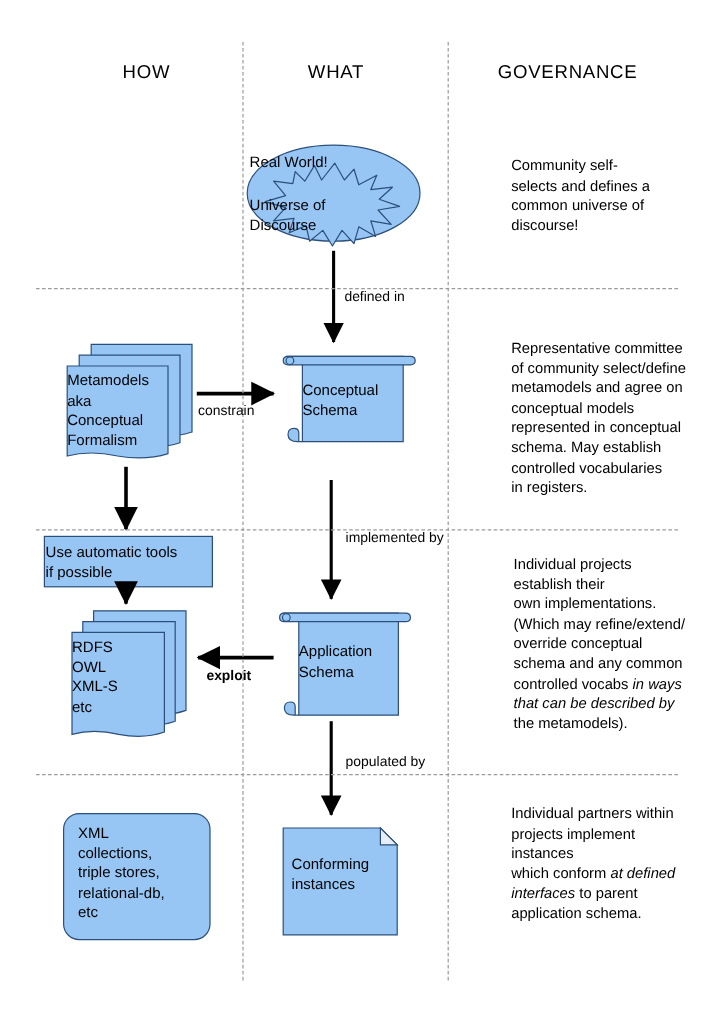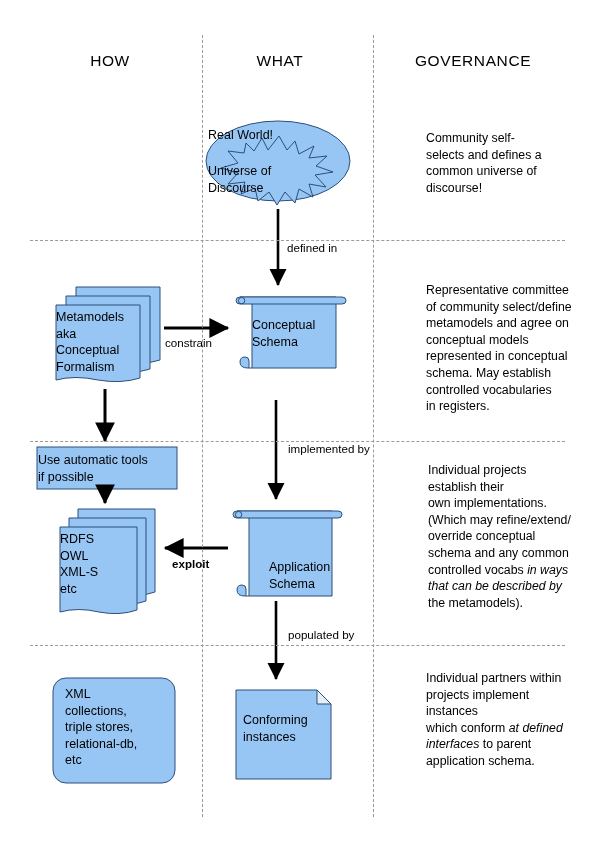--- a/index.html
+++ b/index.html
@@ -171,21 +171,21 @@
     </g>
   </svg>
 
   <div class="vdash" style="left:202px; top:35px; height:782px;"></div>
   <div class="vdash" style="left:373px; top:35px; height:782px;"></div>
 
   <div class="hdash" style="left:30px; top:240px; width:535px;"></div>
   <div class="hdash" style="left:30px; top:441px; width:535px;"></div>
   <div class="hdash" style="left:30px; top:645px; width:535px;"></div>
 
-  <div class="col-head" style="left:50px; top:52px; width:120px;">HOW</div>
+  <div class="col-head" style="left:62px; top:52px; width:120px;">HOW</div>
   <div class="col-head" style="left:225px; top:52px; width:110px;">WHAT</div>
   <div class="col-head" style="left:393px; top:52px; width:160px;">GOVERNANCE</div>
 
   <div class="shape-text" style="left:208px; top:127px; width:140px;">Real World!</div>
   <div class="shape-text" style="left:208px; top:163px; width:140px;">Universe of
 Discourse</div>
 
   <div class="shape-text" style="left:56px; top:309px; width:84px;">Metamodels
 aka
 Conceptual
@@ -195,21 +195,21 @@
 Schema</div>
 
   <div class="shape-text" style="left:38px; top:452px; width:138px;">Use automatic tools
 if possible</div>
 
   <div class="shape-text" style="left:60px; top:531px; width:77px;">RDFS
 OWL
 XML-S
 etc</div>
 
-  <div class="shape-text" style="left:249px; top:559px; width:73px;margin-left:20px;">Application
+  <div class="shape-text" style="left:249px; top:535px; width:73px;">Application
 Schema</div>
 
   <div class="shape-text left" style="left:65px; top:686px; width:110px;">XML
 collections,
 triple stores,
 relational-db,
 etc</div>
 
   <div class="shape-text left" style="left:243px; top:712px; width:88px;">Conforming
 instances</div>

